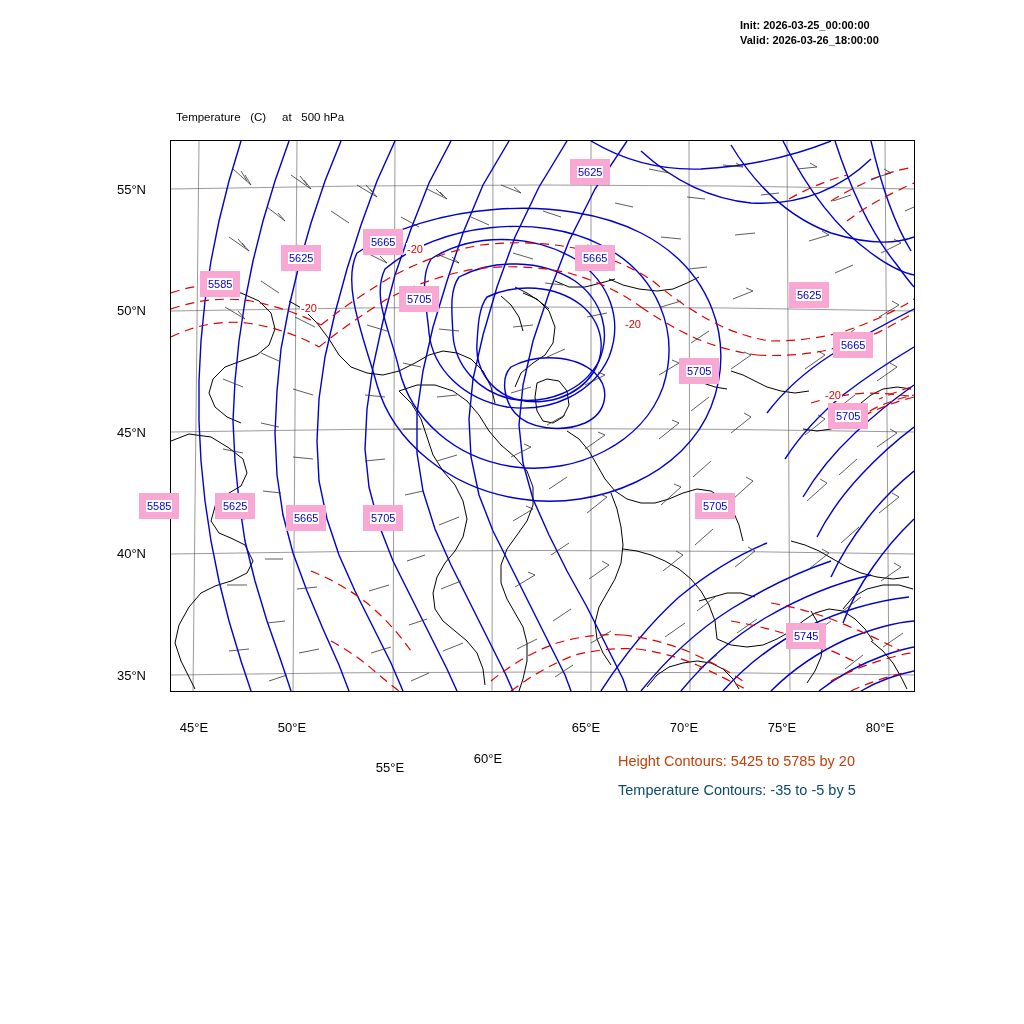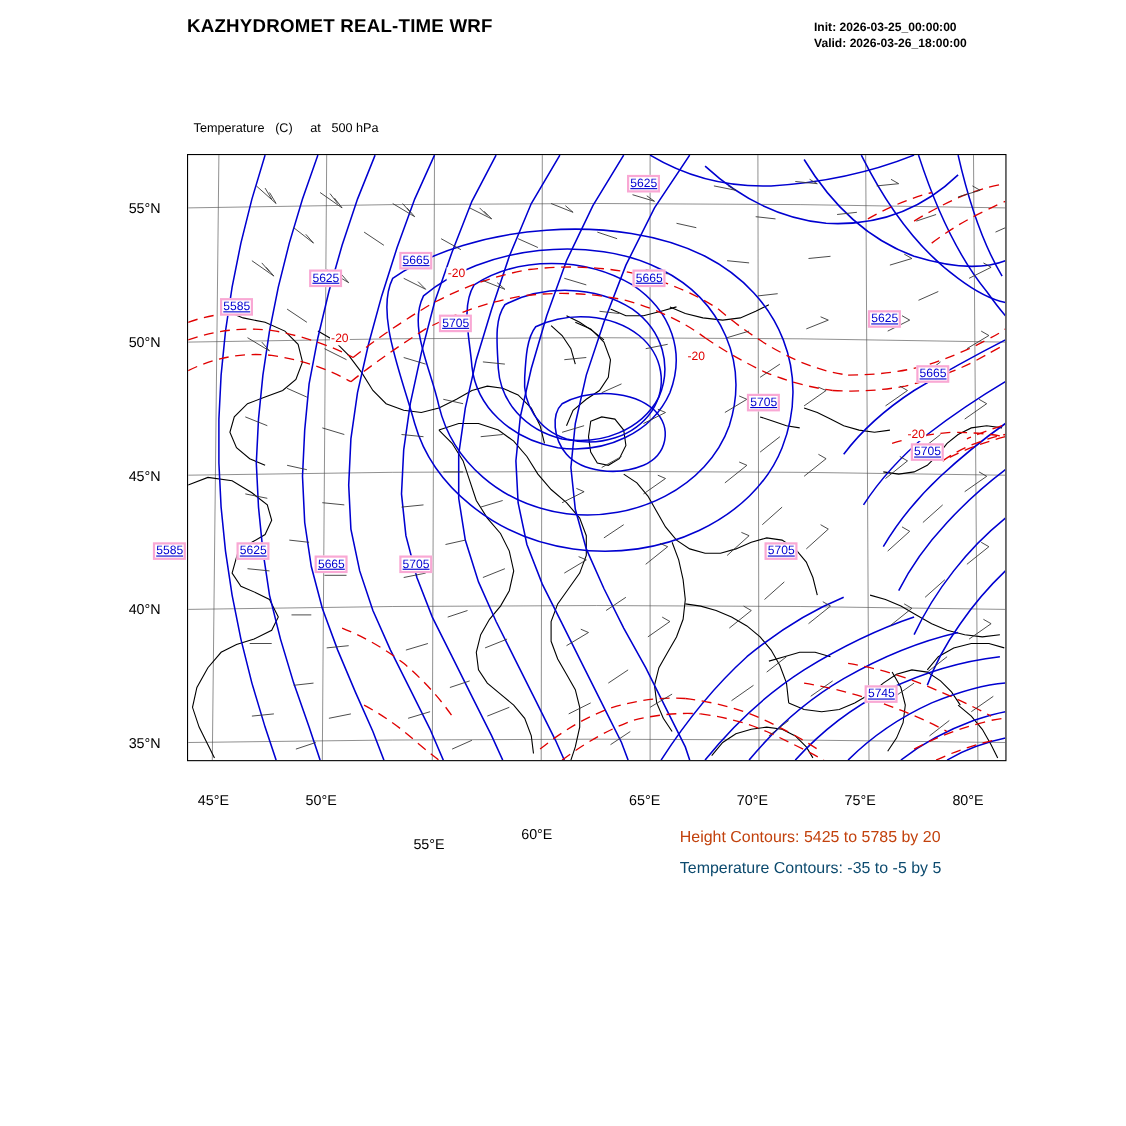--- a/index.html
+++ b/index.html
@@ -74,29 +74,28 @@
   .ylab { text-align: right; }
   .xlab { text-align: center; }
 
   .clabel {
     position: absolute;
     font-size: 11px;
     background: #ffffff;
     padding: 0 1px;
     line-height: 12px;
   }
-  .clabel.h { color: #0000d0; border: 2px solid #f9a8d4; text-decoration: underline; }
+  .clabel.h { color: #0000d0; border: 7px solid #f9a8d4; }
   .clabel.t { color: #e00000; }
 </style>
 </head>
 <body>
 
 <div id="page">
 
-  <div class="abs" id="title">KAZHYDROMET REAL-TIME WRF</div>
 
   <div class="abs" id="init-block">
     <div>Init: 2026-03-25_00:00:00</div>
     <div>Valid: 2026-03-26_18:00:00</div>
   </div>
 
   <div class="abs" id="varlist">
     <div>Temperature   (C)     at   500 hPa</div>
     <div>Height   (m)      at   500 hPa</div>
     <div>Wind   (m/s)     at   500 hPa</div>

